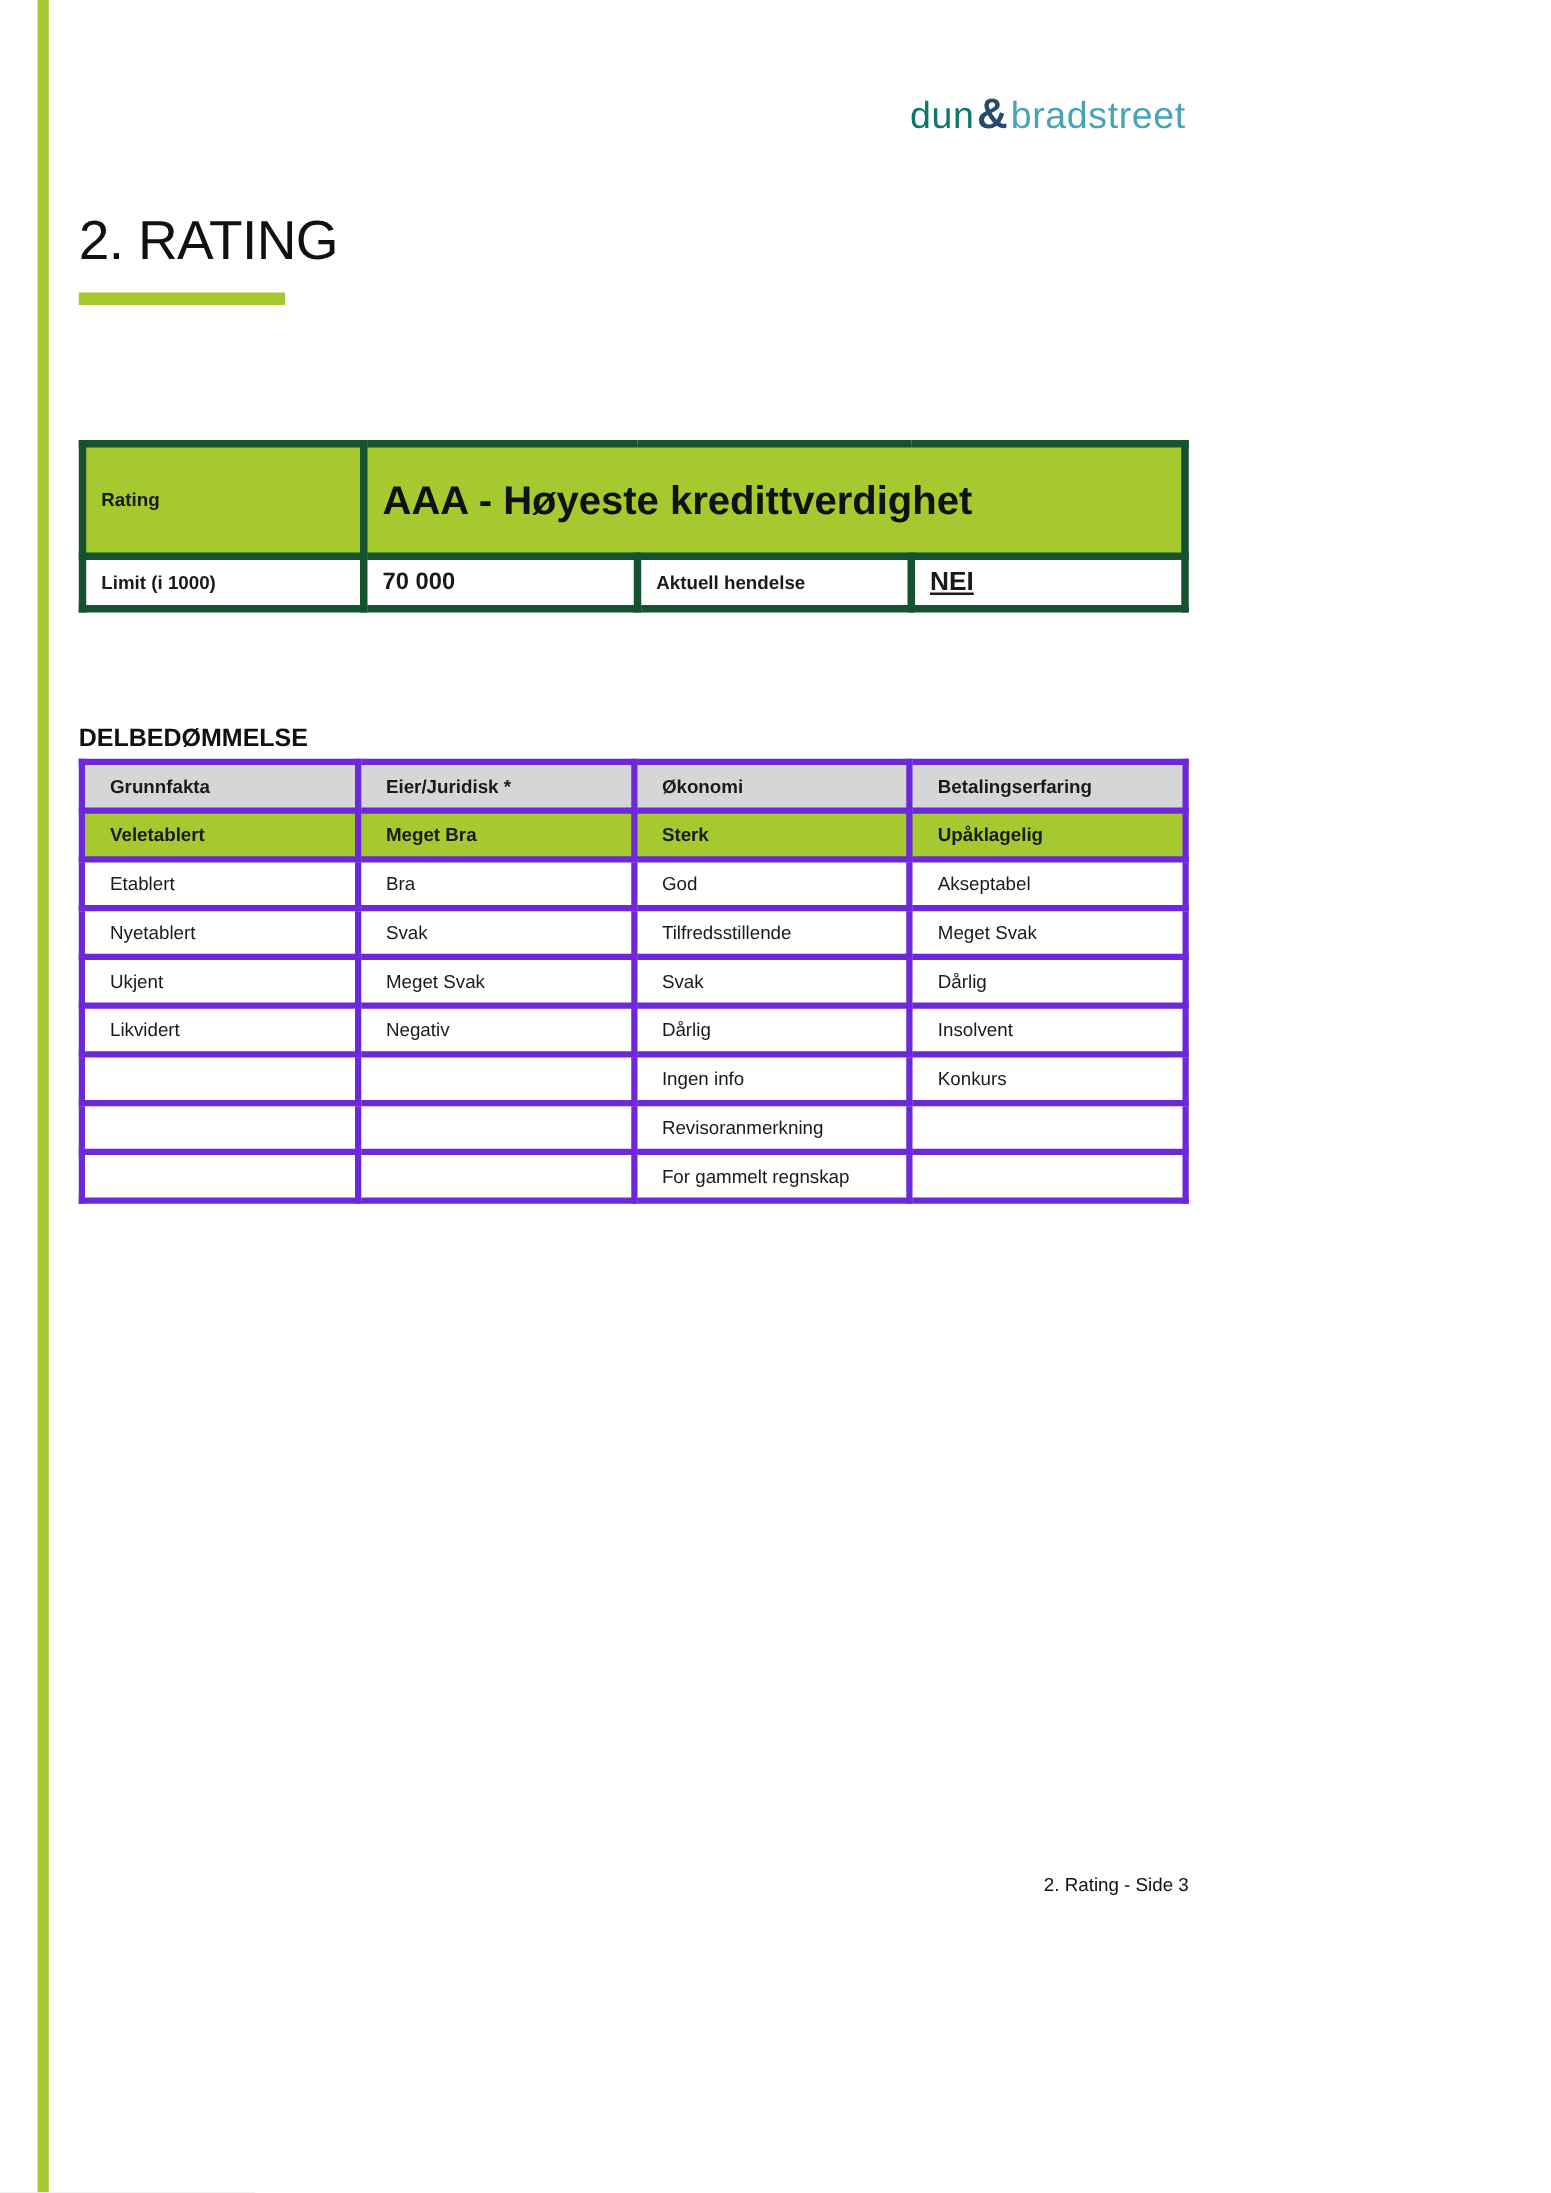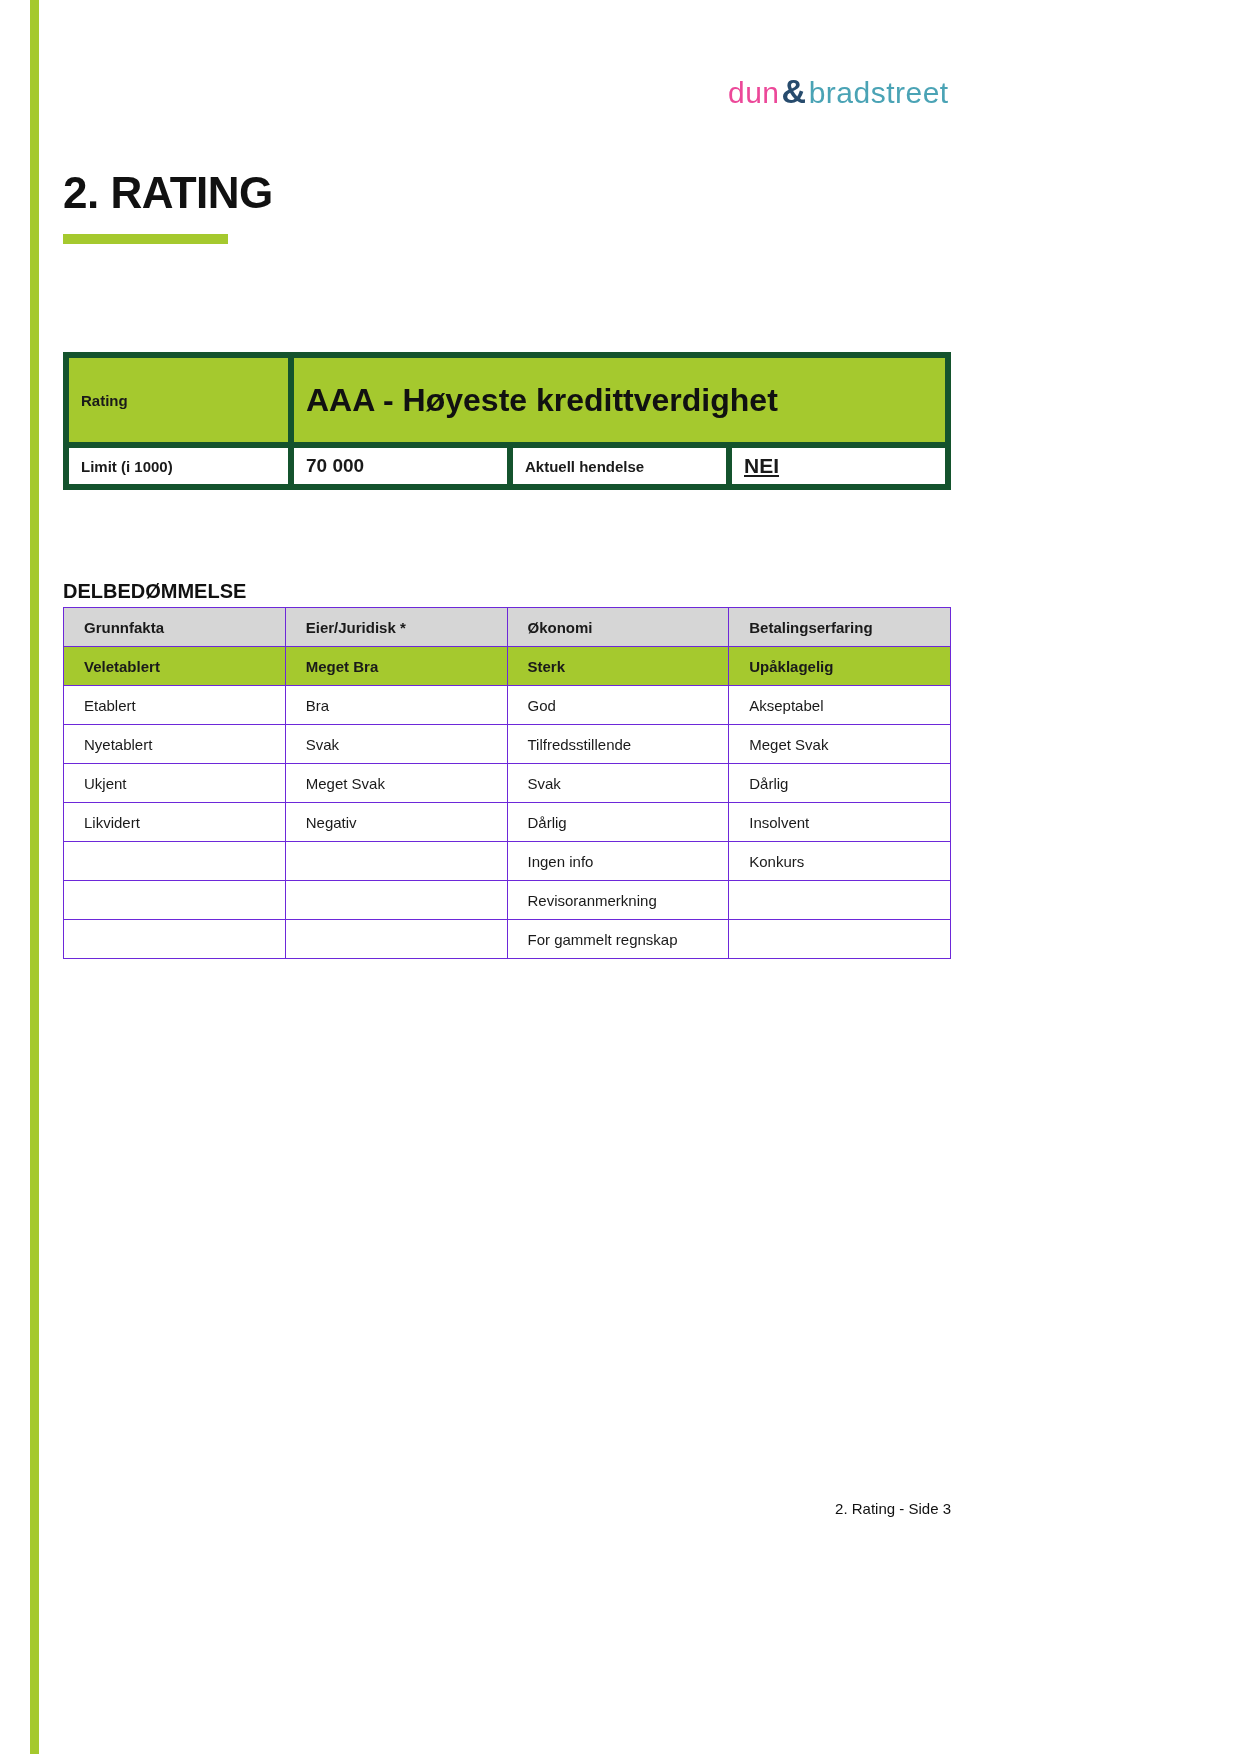--- a/index.html
+++ b/index.html
@@ -27,31 +27,31 @@
   
   .logo {
     position: absolute;
     top: 72px;
     left: 728px;
     width: 224px;
     font-size: 30px;
     letter-spacing: 0.5px;
     white-space: nowrap;
   }
-  .logo .dun { color: #ec4899; }
+  .logo .dun { color: #0f766e; }
   .logo .amp { color: #274b6d; font-weight: bold; font-size: 34px; padding: 0 2px; }
   .logo .bradstreet { color: #4aa3b5; text-align: right; }
 
   
   .heading {
     position: absolute;
     top: 168px;
     left: 63px;
     font-size: 44px;
-    font-weight: bold;
+    font-weight: normal;
     letter-spacing: -0.5px;
     color: #111;
   }
   .heading-bar {
     position: absolute;
     top: 234px;
     left: 63px;
     width: 165px;
     height: 10px;
     background: #a5c92e;
@@ -91,21 +91,21 @@
   }
   .delbed-table {
     position: absolute;
     top: 607px;
     left: 63px;
     width: 888px;
     table-layout: fixed;
     font-size: 15px;
   }
   .delbed-table td {
-    border: 1px solid #6d28d9;
+    border: 5px solid #6d28d9;
     height: 39px;
     padding: 3px 20px;
     vertical-align: middle;
     background: #ffffff;
   }
   .delbed-table tr.head-row td { background: #d6d6d6; font-weight: bold; }
   .delbed-table tr.selected-row td { background: #a5c92e; font-weight: bold; }
 
   
   .footer {

